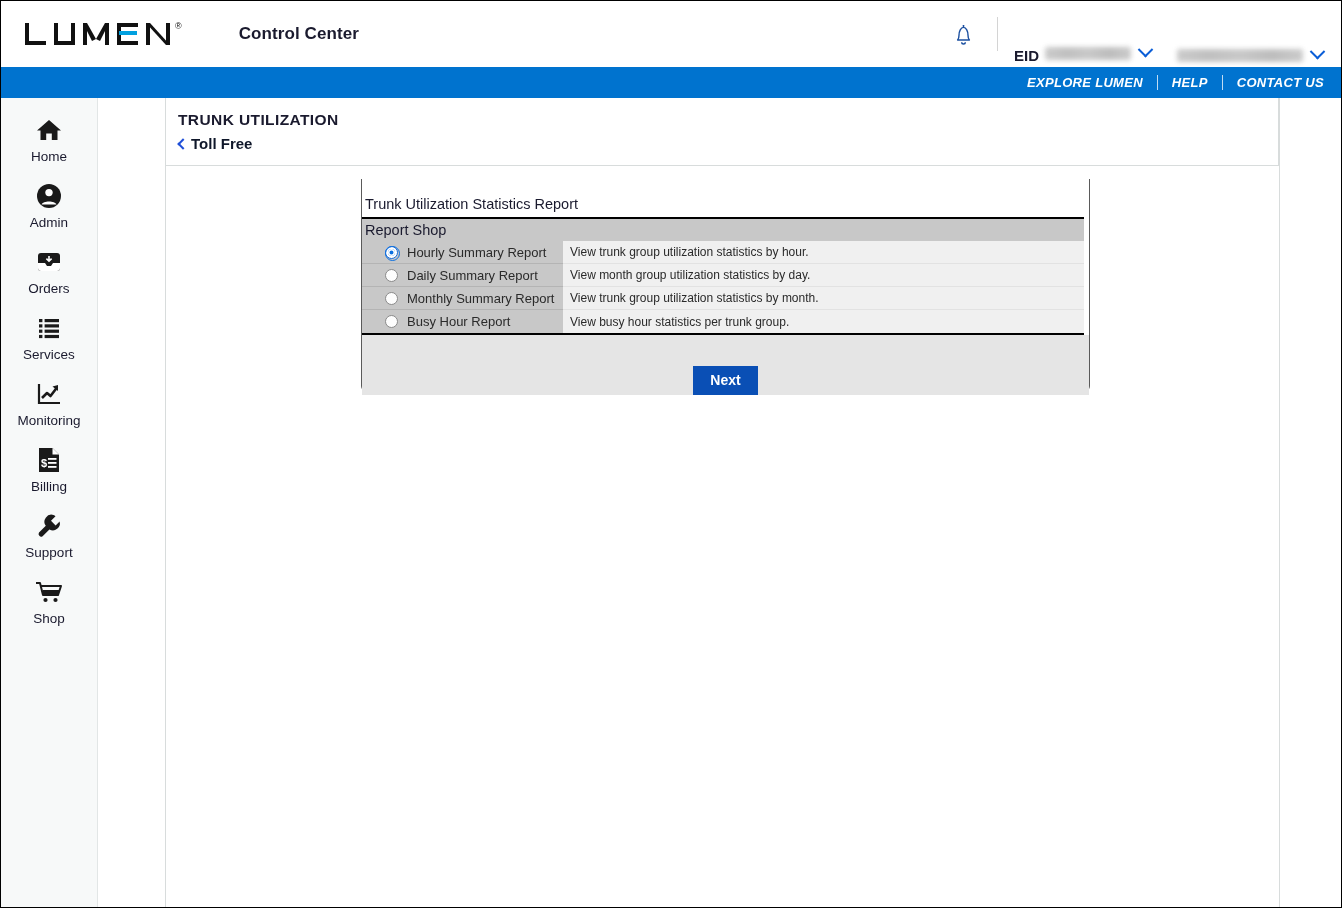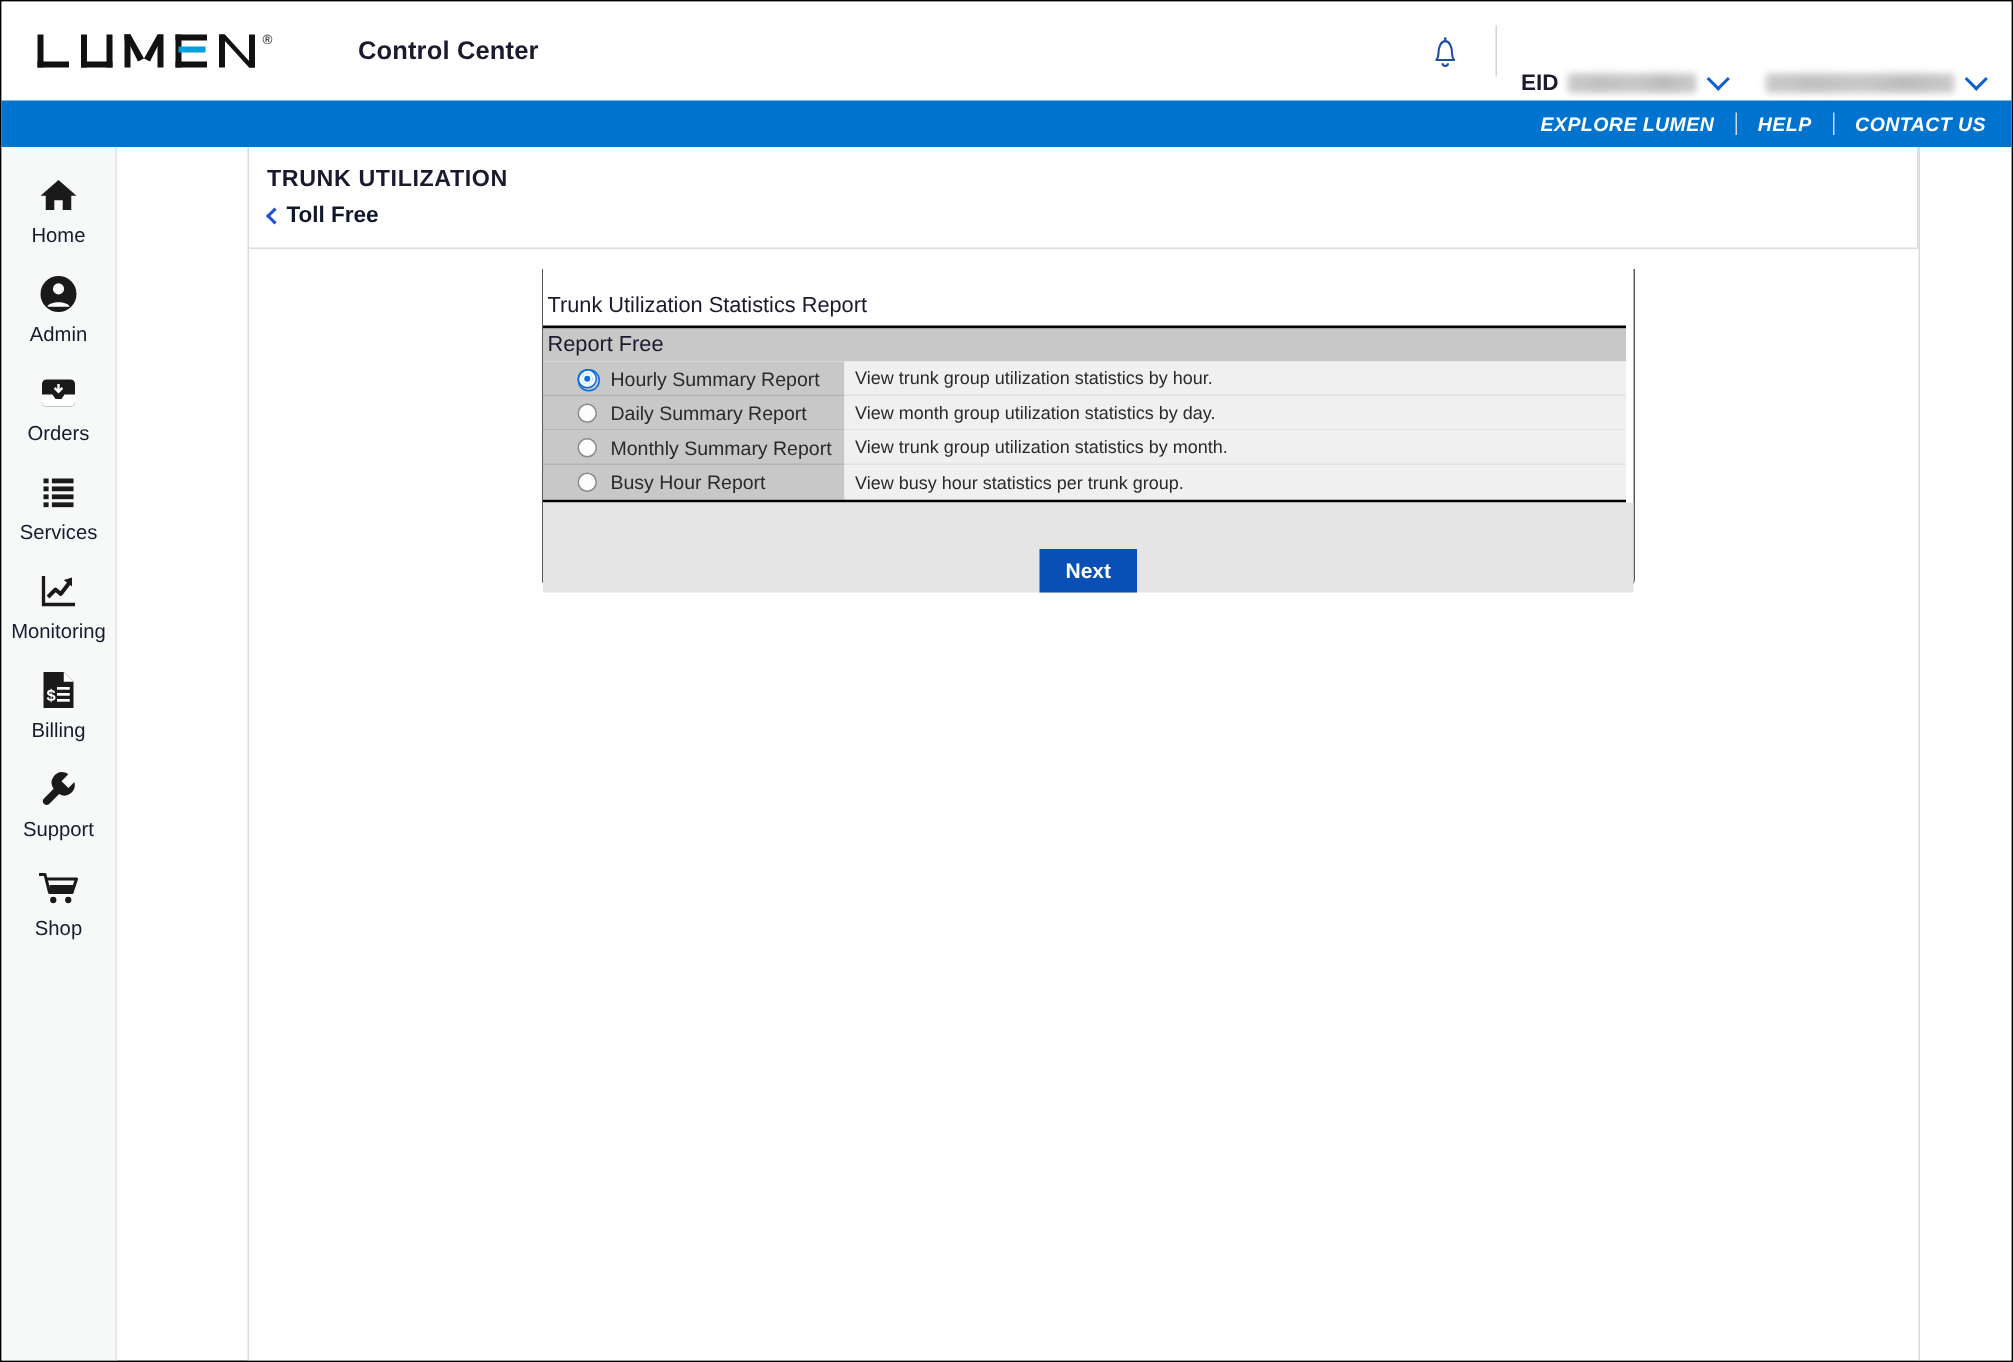--- a/index.html
+++ b/index.html
@@ -44,21 +44,21 @@
     display: flex; align-items: center; height: 100%;
   }
   .bell-btn {
     display: flex; align-items: center; justify-content: center;
     width: 34px; height: 34px; cursor: pointer;
   }
   .hdr-divider {
     width: 1px; height: 34px; background: #d4d4d4; margin: 0 16px;
   }
   .eid-group, .user-group {
-    display: flex; align-items: center; cursor: pointer; margin-top: 43px;
+    display: flex; cursor: pointer; margin-top: 43px;
   }
   .eid-label {
     font-size: 15px; font-weight: bold; color: #1a1a2e; margin-right: 2px;
   }
   .redacted {
     display: inline-block;
     height: 13px;
     border-radius: 2px;
     background: linear-gradient(90deg,#c9c9c9 0%,#bdbdbd 25%,#c6c6c6 50%,#bababa 75%,#c9c9c9 100%);
     filter: blur(2.4px);
@@ -90,21 +90,21 @@
   }
   .bluebar .sep {
     width: 1px; height: 15px; background: #ffffff; opacity: .75;
     margin: 0 14px;
   }
   .bluebar .pad-right { width: 17px; }
 
   
   .sidebar {
     position: absolute; left: 0; top: 97px;
-    width: 77px; height: 809px;
+    width: 97px; height: 809px;
     background: #f7f9f9;
     border-right: 1px solid #e2e6e6;
   }
   .nav-item {
     width: 100%;
     display: flex; flex-direction: column; align-items: center;
     cursor: pointer; padding-top: 17px;
     text-decoration: none;
   }
   .nav-icon {
@@ -418,21 +418,21 @@
         <span>Toll Free</span>
       </a>
     </div>
     <div class="content-right-rule"></div>
 
     <div class="panel">
 
       <div class="panel-title">Trunk Utilization Statistics Report</div>
 
       <div class="report-table">
-        <div class="rt-header">Report Free</div>
+        <div class="rt-header">Report Shop</div>
 
         <div class="rt-row">
           <div class="rt-left">
             <span class="radio checked"></span>
             <span class="rt-label">Hourly Summary Report</span>
           </div>
           <div class="rt-right">View trunk group utilization statistics by hour.</div>
         </div>
 
         <div class="rt-row">

